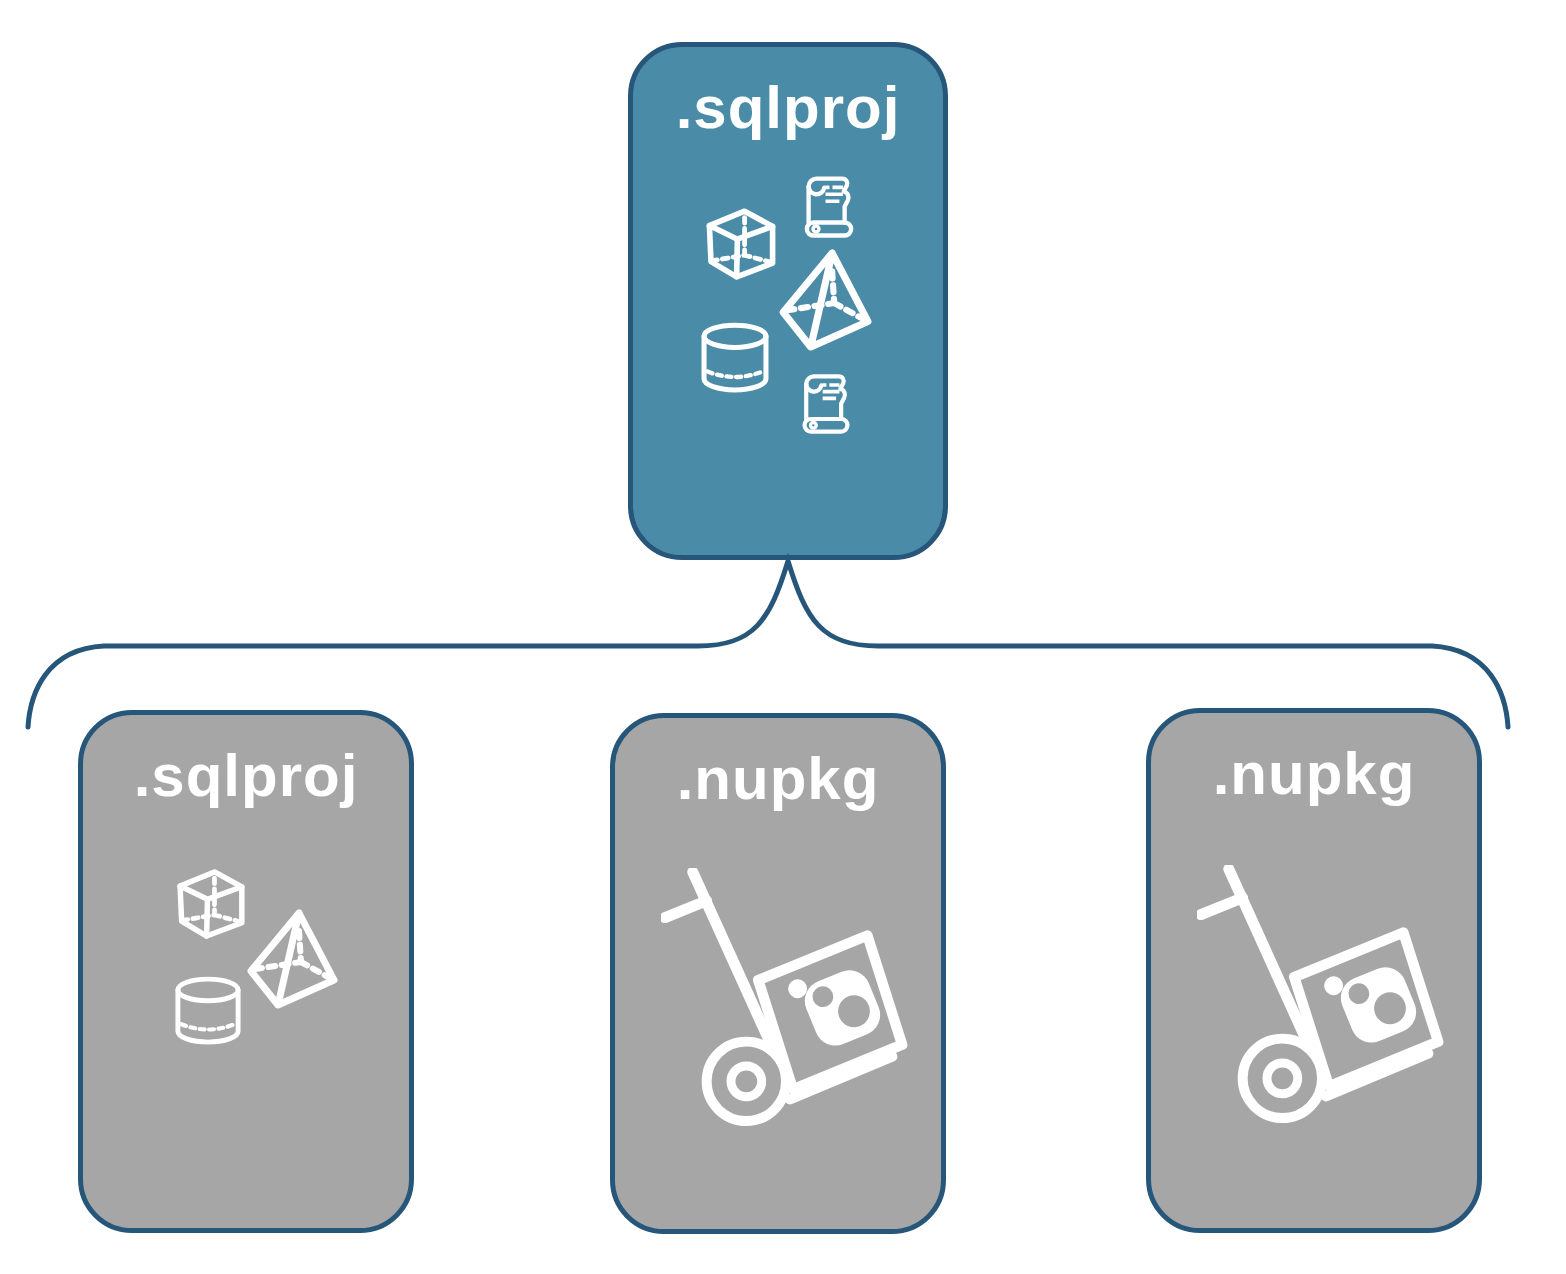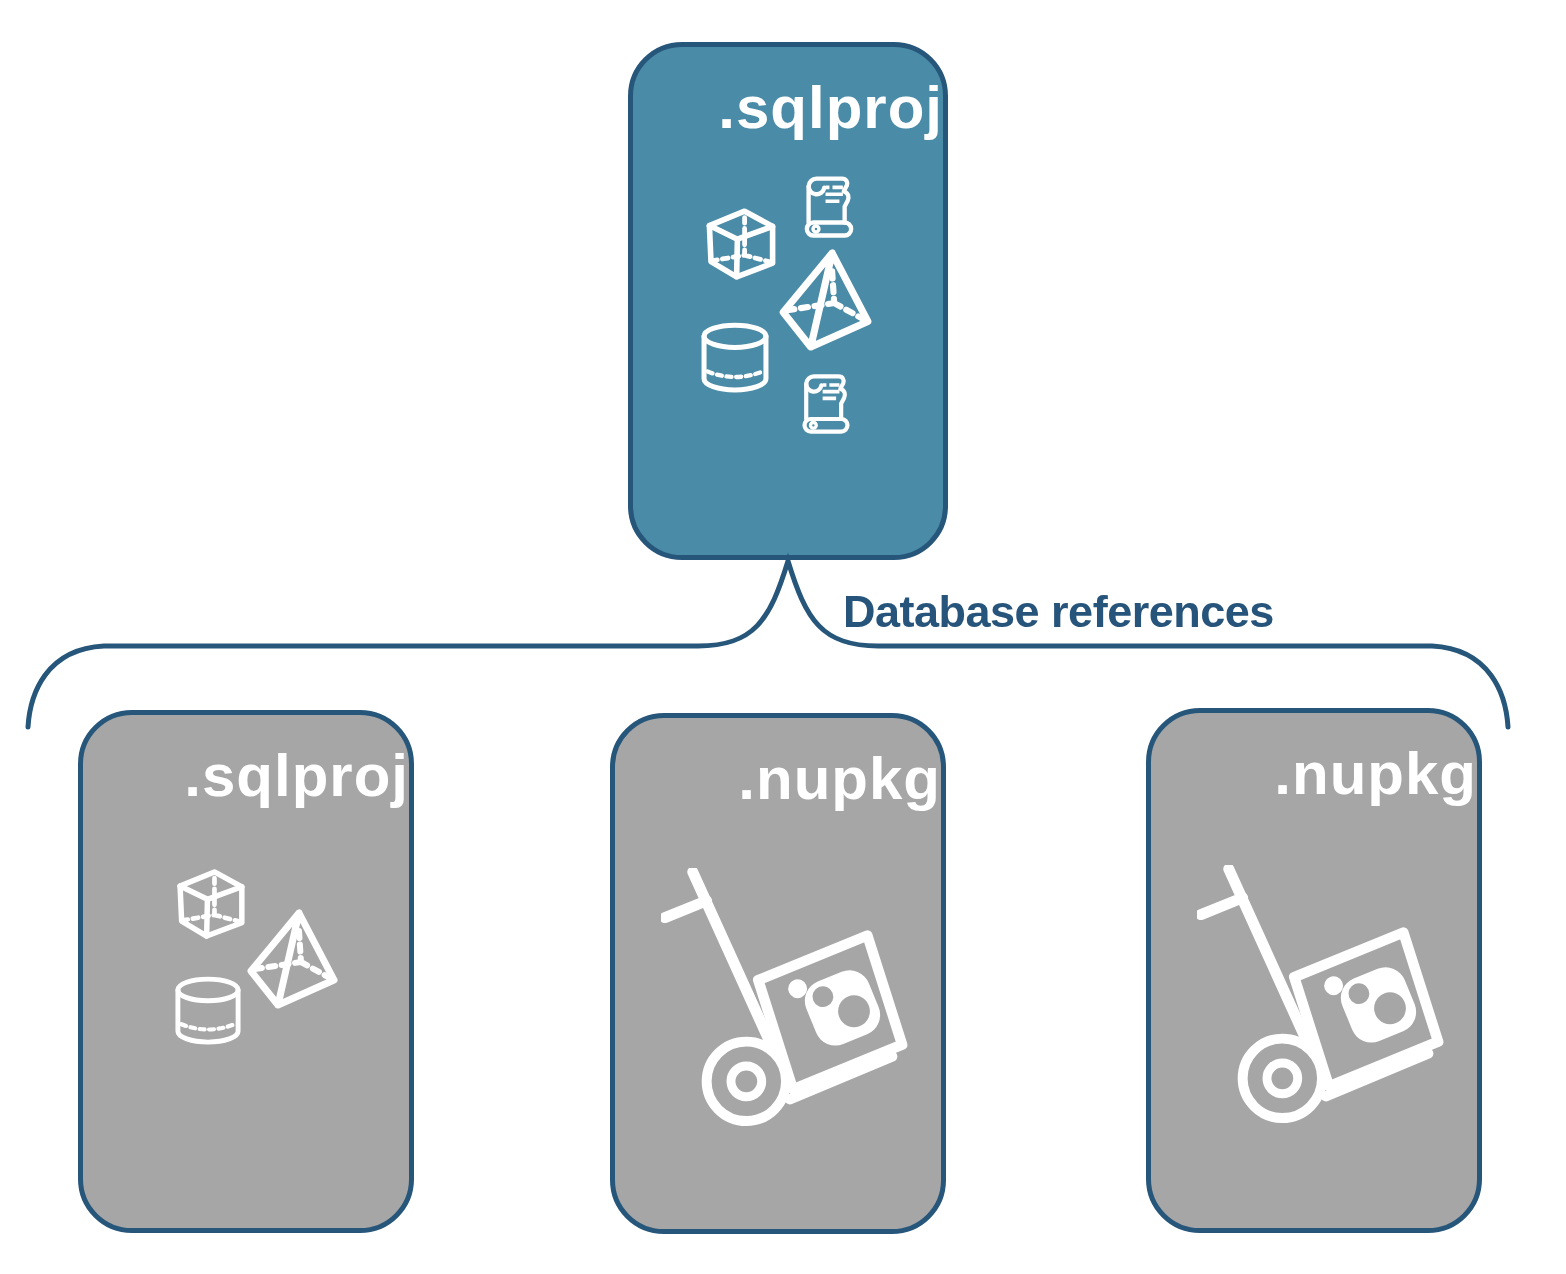--- a/index.html
+++ b/index.html
@@ -8,21 +8,21 @@
     font-family:"Liberation Sans",sans-serif;overflow:hidden;
   }
   .card{
     position:absolute;box-sizing:border-box;
     border:5px solid var(--accent,#27567B);
     border-radius:54px;
   }
   .card.root{background:var(--root-card-fill,#4A8BA7);}
   .card.child{background:var(--child-card-fill,#A6A6A6);}
   .card-title{
-    position:absolute;top:26px;left:0;right:0;text-align:right;
+    position:absolute;top:26px;left:0;right:0;text-align:center;
     font-weight:700;font-size:60px;letter-spacing:1px;
     color:var(--card-title-text,#FFFFFF);
   }
   .icon{position:absolute;overflow:visible;}
   .brace{position:absolute;left:0;top:0;pointer-events:none;}
   .brace path{stroke:var(--accent,#27567B);stroke-width:5;fill:none;stroke-linecap:round;}
   .connector-label{
     position:absolute;left:843px;top:586px;white-space:nowrap;
     font-weight:700;font-size:45px;letter-spacing:-0.5px;
     color:var(--label-text,#26547A);
@@ -105,21 +105,20 @@
   <svg class="brace" width="1566" height="1274" viewBox="0 0 1566 1274">
     <path d="M 28 727
              C 30 694, 46 649, 104 646
              L 698 646
              C 754 646, 770 620, 788 561
              C 806 620, 822 646, 878 646
              L 1432 646
              C 1490 649, 1506 694, 1508 727"></path>
   </svg>
 
-  <div class="connector-label">Database references</div>
 
   <div class="card child" style="left:78px;top:710px;width:336px;height:523px;">
     <div class="card-title">.sqlproj</div>
     <svg class="icon" style="left:83px;top:146px;" width="86" height="86" viewBox="0 0 110 110">
         <use href="#sym-cube"></use>
       </svg>
     <svg class="icon" style="left:158px;top:194px;" width="100" height="100" viewBox="0 0 100 100">
         <use href="#sym-pyramid"></use>
       </svg>
     <svg class="icon" style="left:90px;top:260px;" width="70" height="74" viewBox="0 0 100 105">

